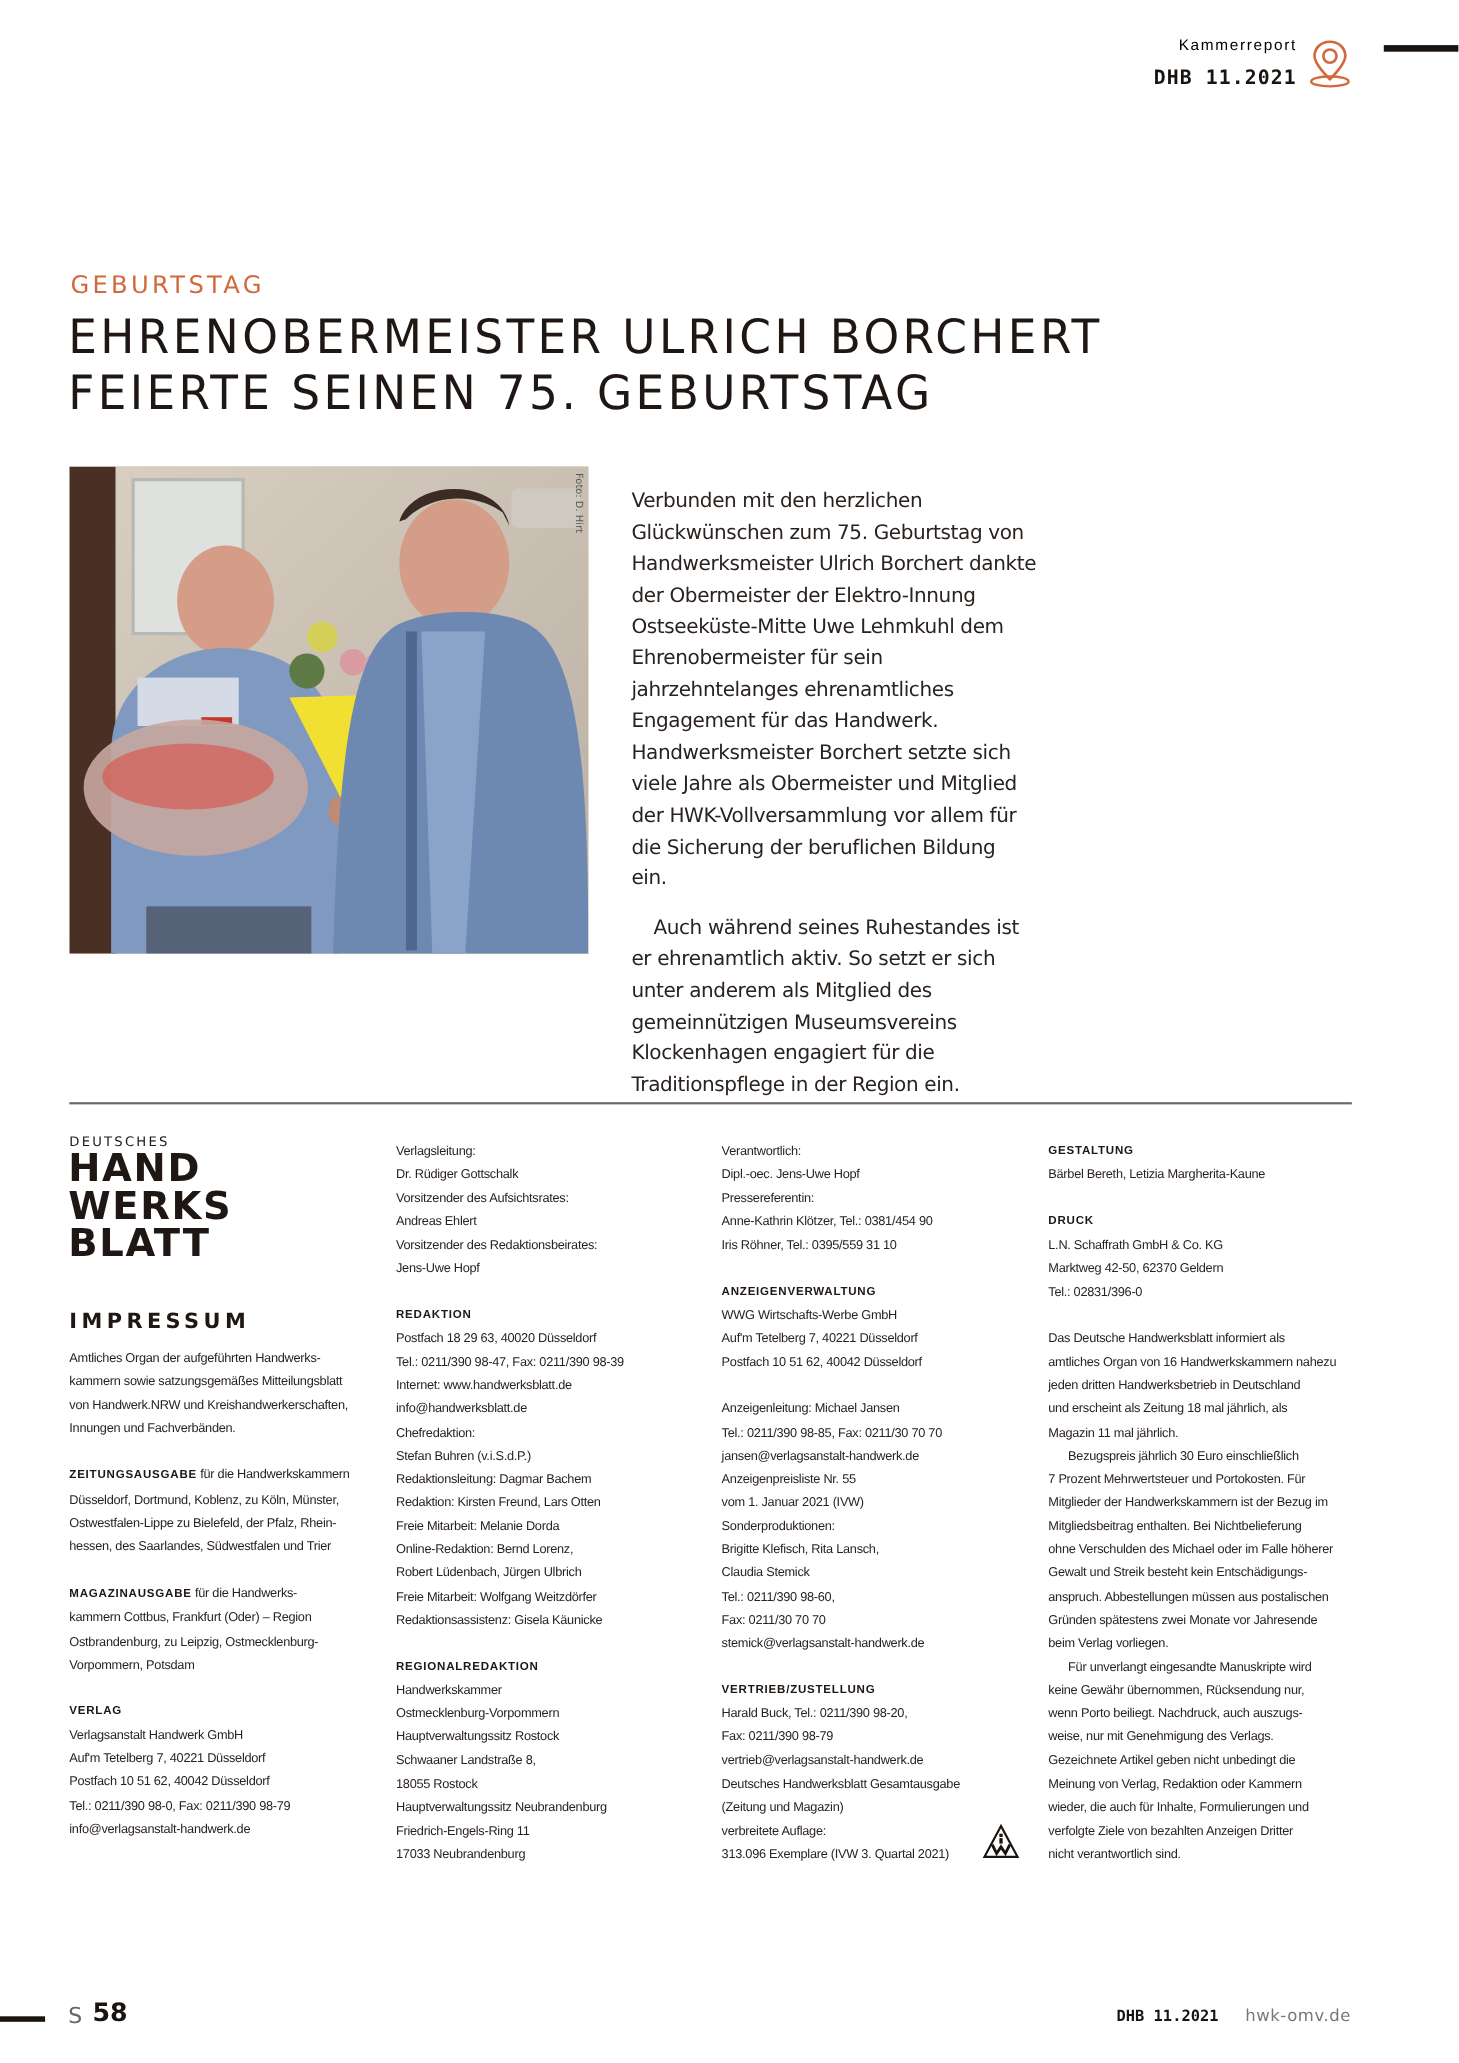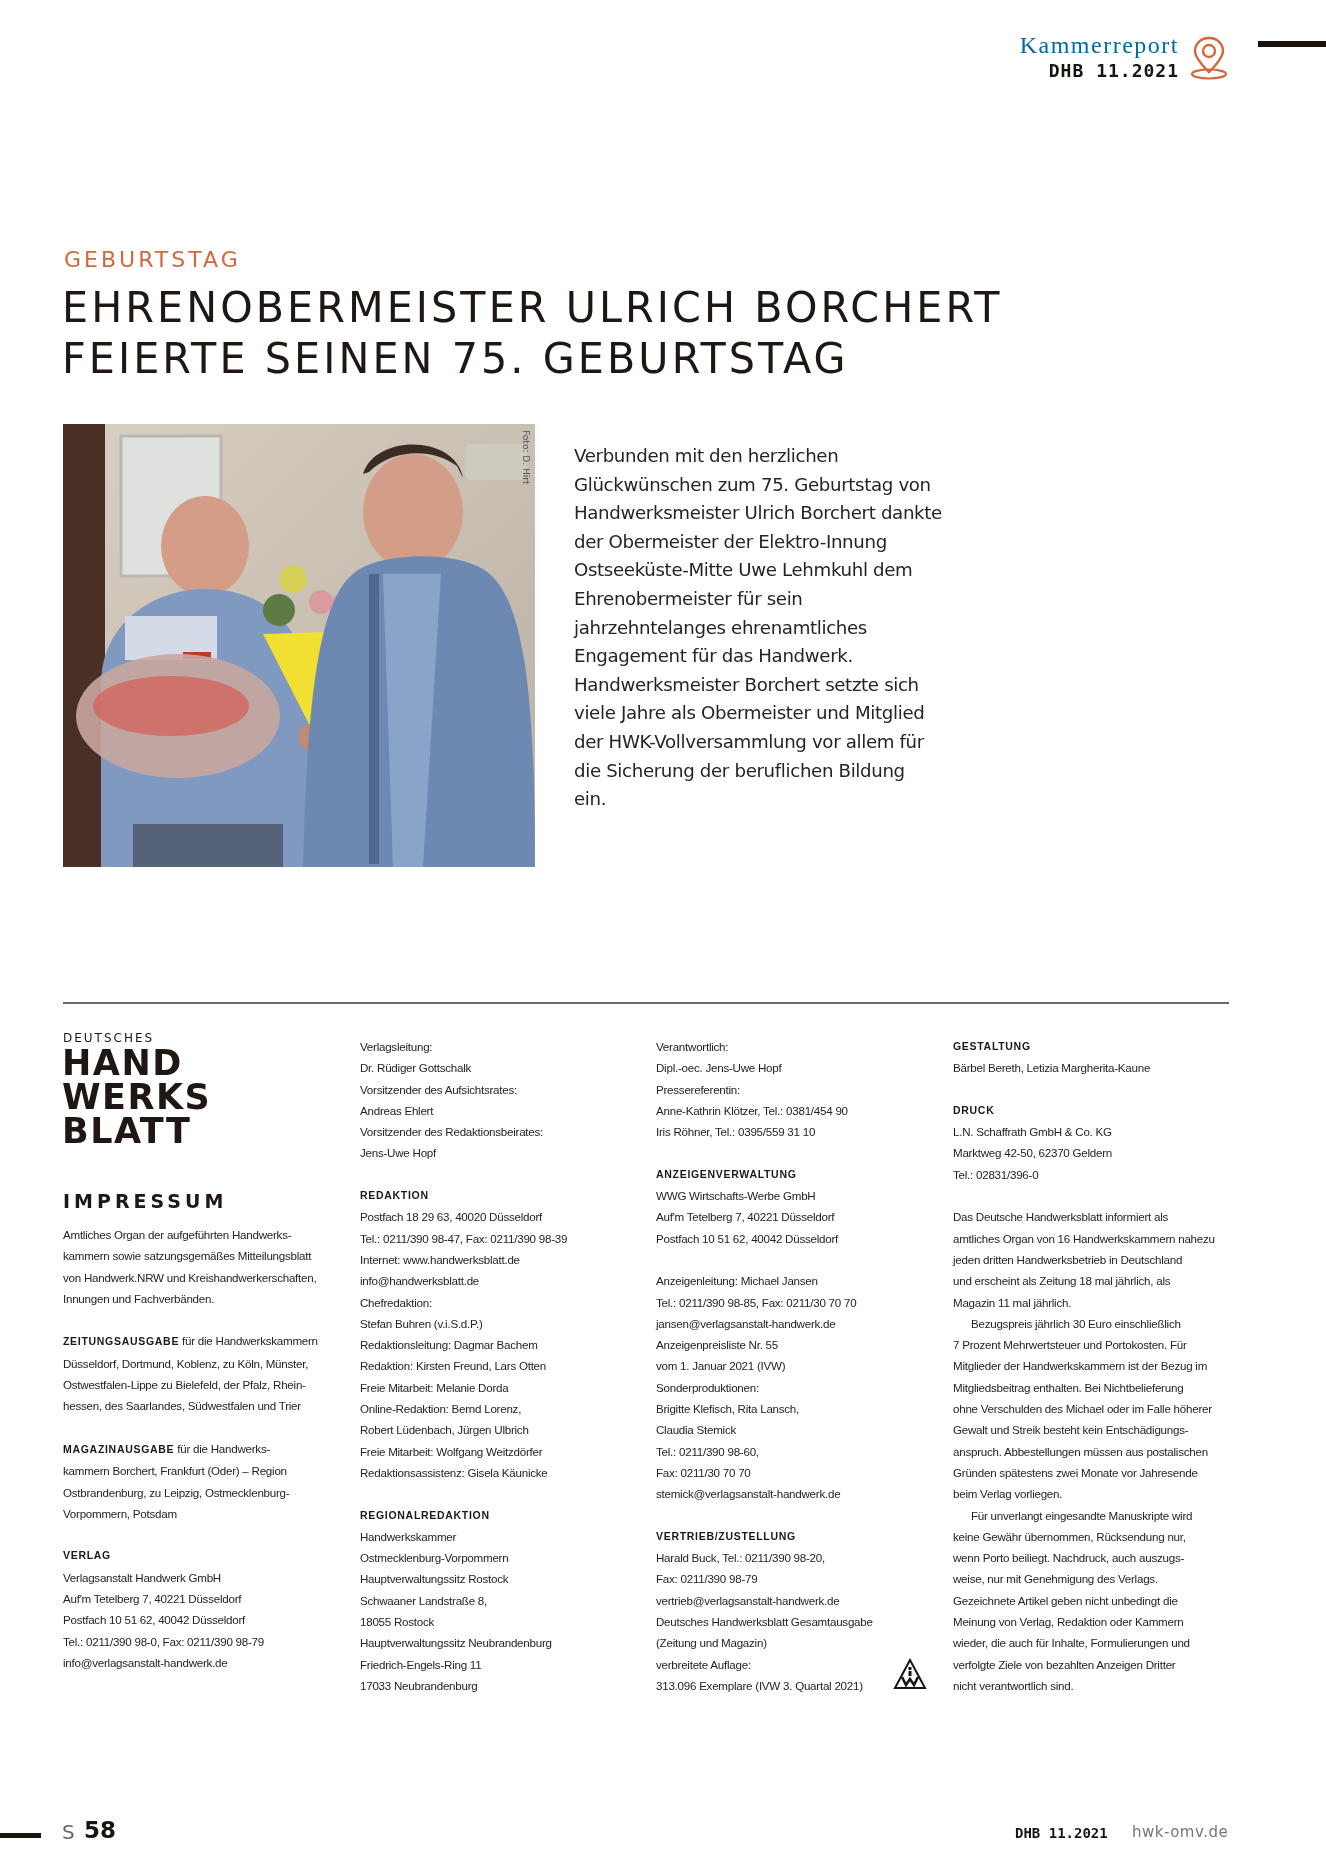--- a/index.html
+++ b/index.html
@@ -1,20 +1,20 @@
 <!DOCTYPE html>
 <html><head>
 <meta charset="utf-8">
 <style>
   html, body { margin: 0; padding: 0; background: #ffffff; }
   body { width: 1326px; height: 1875px; position: relative; overflow: hidden; color: #1e1713; font-family: "Liberation Sans", sans-serif; }
   .abs { position: absolute; }
 
   
-  .kr-text { right: 147px; top: 32px; font-family: Liberation Serif, serif; font-size: 24px; letter-spacing: 1.5px; color: #0369a1; text-align: right; }
+  .kr-text { right: 147px; top: 32px; font-family: Liberation Sans, sans-serif; font-size: 14px; letter-spacing: 1.5px; color: #000000; text-align: right; }
   .kr-issue { right: 147px; top: 60px; font-family: "DejaVu Sans Mono", monospace; font-weight: bold; font-size: 18px; letter-spacing: 1px; color: #1a1410; }
   .pin { left: 1188px; top: 34px; width: 42px; height: 48px; }
   .top-bar { left: 1258px; top: 41px; width: 68px; height: 6px; background: #1a1410; }
 
   
   .kicker { left: 64px; top: 247px; font-family: "DejaVu Sans", sans-serif; font-size: 22px; letter-spacing: 3px; color: #d2683c; text-align: right; }
   .headline { left: 62px; top: 282px; width: 1100px; font-family: "DejaVu Sans", sans-serif; font-size: 43px; line-height: 51px; letter-spacing: 3.2px; color: #1e1713; font-weight: normal; margin: 0; transform: scaleX(0.96); transform-origin: left top; }
   .photo { left: 63px; top: 424px; width: 472px; height: 443px; overflow: hidden; background: #c9c1b4; }
   .photo-credit { right: 4px; top: 6px; writing-mode: vertical-rl; font-size: 9px; color: #555; font-family: "DejaVu Sans", sans-serif; }
   .body-text { left: 558px; top: 426px; width: 400px; font-family: "DejaVu Sans", sans-serif; font-size: 18.2px; line-height: 28.6px; color: #2a221e; letter-spacing: -0.35px; }
@@ -95,20 +95,21 @@
     <path d="M300 50 C312 10 392 10 400 54 L394 42 C370 24 330 24 306 48 Z" fill="#3b2b24"></path>
     <path d="M290 150 C310 130 386 125 420 145 C460 170 472 260 472 443 L240 443 C244 300 252 180 290 150 Z" fill="#6e89b1"></path>
     <path d="M320 150 L378 150 L360 443 L330 443 Z" fill="#8aa4c9"></path>
     <rect x="306" y="150" width="10" height="290" fill="#4f6791"></rect>
   </svg>
   <div class="abs photo-credit">Foto: D. Hirt</div>
 </div>
 
 <div class="abs body-text">
   <p>Verbunden mit den herzlichen Glückwünschen zum 75. Geburtstag von Handwerksmeister Ulrich Borchert dankte der Obermeister der Elektro-Innung Ostseeküste-Mitte Uwe Lehmkuhl dem Ehrenobermeister für sein jahrzehntelanges ehrenamtliches Engagement für das Handwerk. Handwerksmeister Borchert setzte sich viele Jahre als Obermeister und Mitglied der HWK-Vollversammlung vor allem für die Sicherung der beruflichen Bildung ein.</p>
+  <p class="indent">Auch während seines Ruhestandes ist er ehrenamtlich aktiv. So setzt er sich unter anderem als Mitglied des gemeinnützigen Museumsvereins Klockenhagen engagiert für die Traditionspflege in der Region ein.</p>
 </div>
 
 <div class="abs divider"></div>
 
 <div class="abs logo-small">DEUTSCHES</div>
 <div class="abs logo-big">
   <div>HAND</div>
   <div>WERKS</div>
   <div>BLATT</div>
 </div>
@@ -119,21 +120,21 @@
   <p>kammern sowie satzungsgemäßes Mitteilungsblatt</p>
   <p>von Handwerk.NRW und Kreishandwerkerschaften,</p>
   <p>Innungen und Fachverbänden.</p>
   <div class="gap"></div>
   <p><span class="h">ZEITUNGSAUSGABE</span><span> für die Handwerkskammern</span></p>
   <p>Düsseldorf, Dortmund, Koblenz, zu Köln, Münster,</p>
   <p>Ostwestfalen-Lippe zu Bielefeld, der Pfalz, Rhein-</p>
   <p>hessen, des Saarlandes, Südwestfalen und Trier</p>
   <div class="gap"></div>
   <p><span class="h">MAGAZINAUSGABE</span><span> für die Handwerks-</span></p>
-  <p>kammern Borchert, Frankfurt (Oder) – Region</p>
+  <p>kammern Cottbus, Frankfurt (Oder) – Region</p>
   <p>Ostbrandenburg, zu Leipzig, Ostmecklenburg-</p>
   <p>Vorpommern, Potsdam</p>
   <div class="gap"></div>
   <p class="h">VERLAG</p>
   <p>Verlagsanstalt Handwerk GmbH</p>
   <p>Auf'm Tetelberg 7, 40221 Düsseldorf</p>
   <p>Postfach 10 51 62, 40042 Düsseldorf</p>
   <p>Tel.: 0211/390 98-0, Fax: 0211/390 98-79</p>
   <p>info@verlagsanstalt-handwerk.de</p>
 </div>

